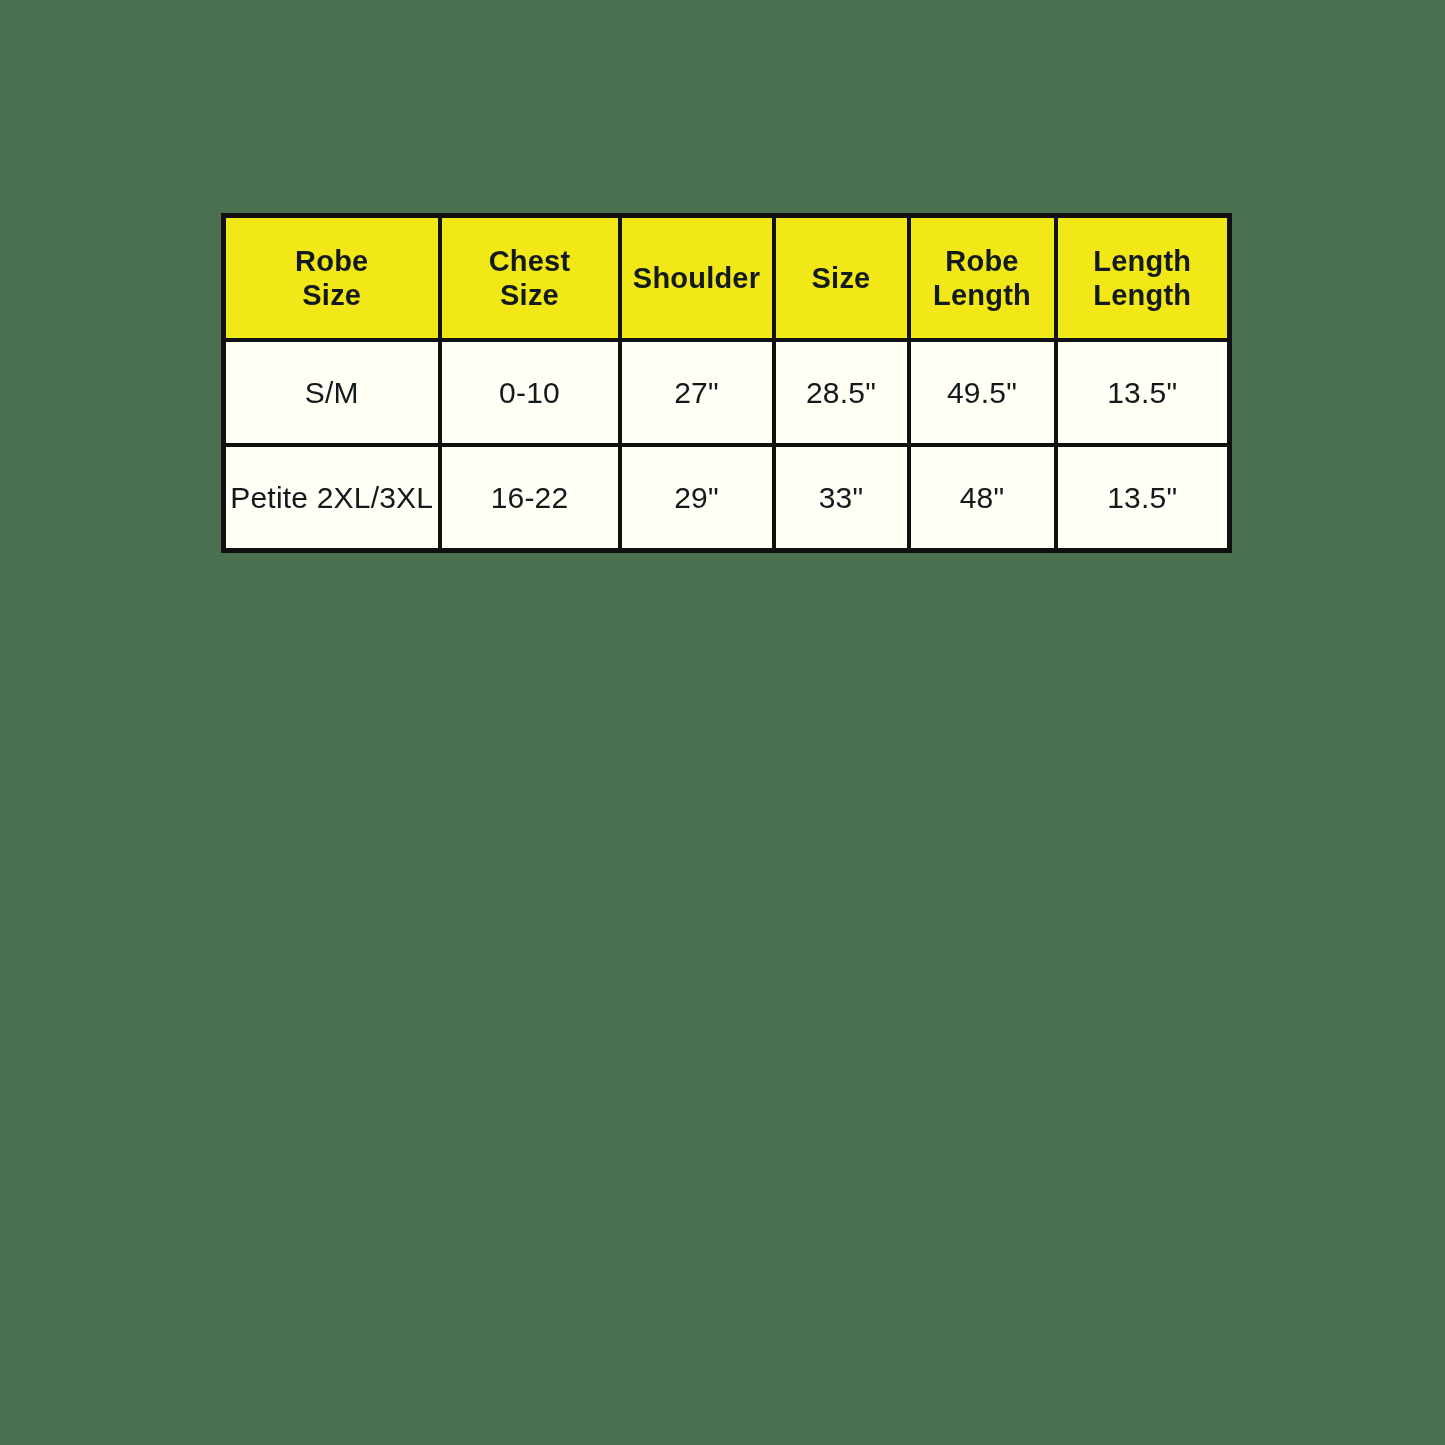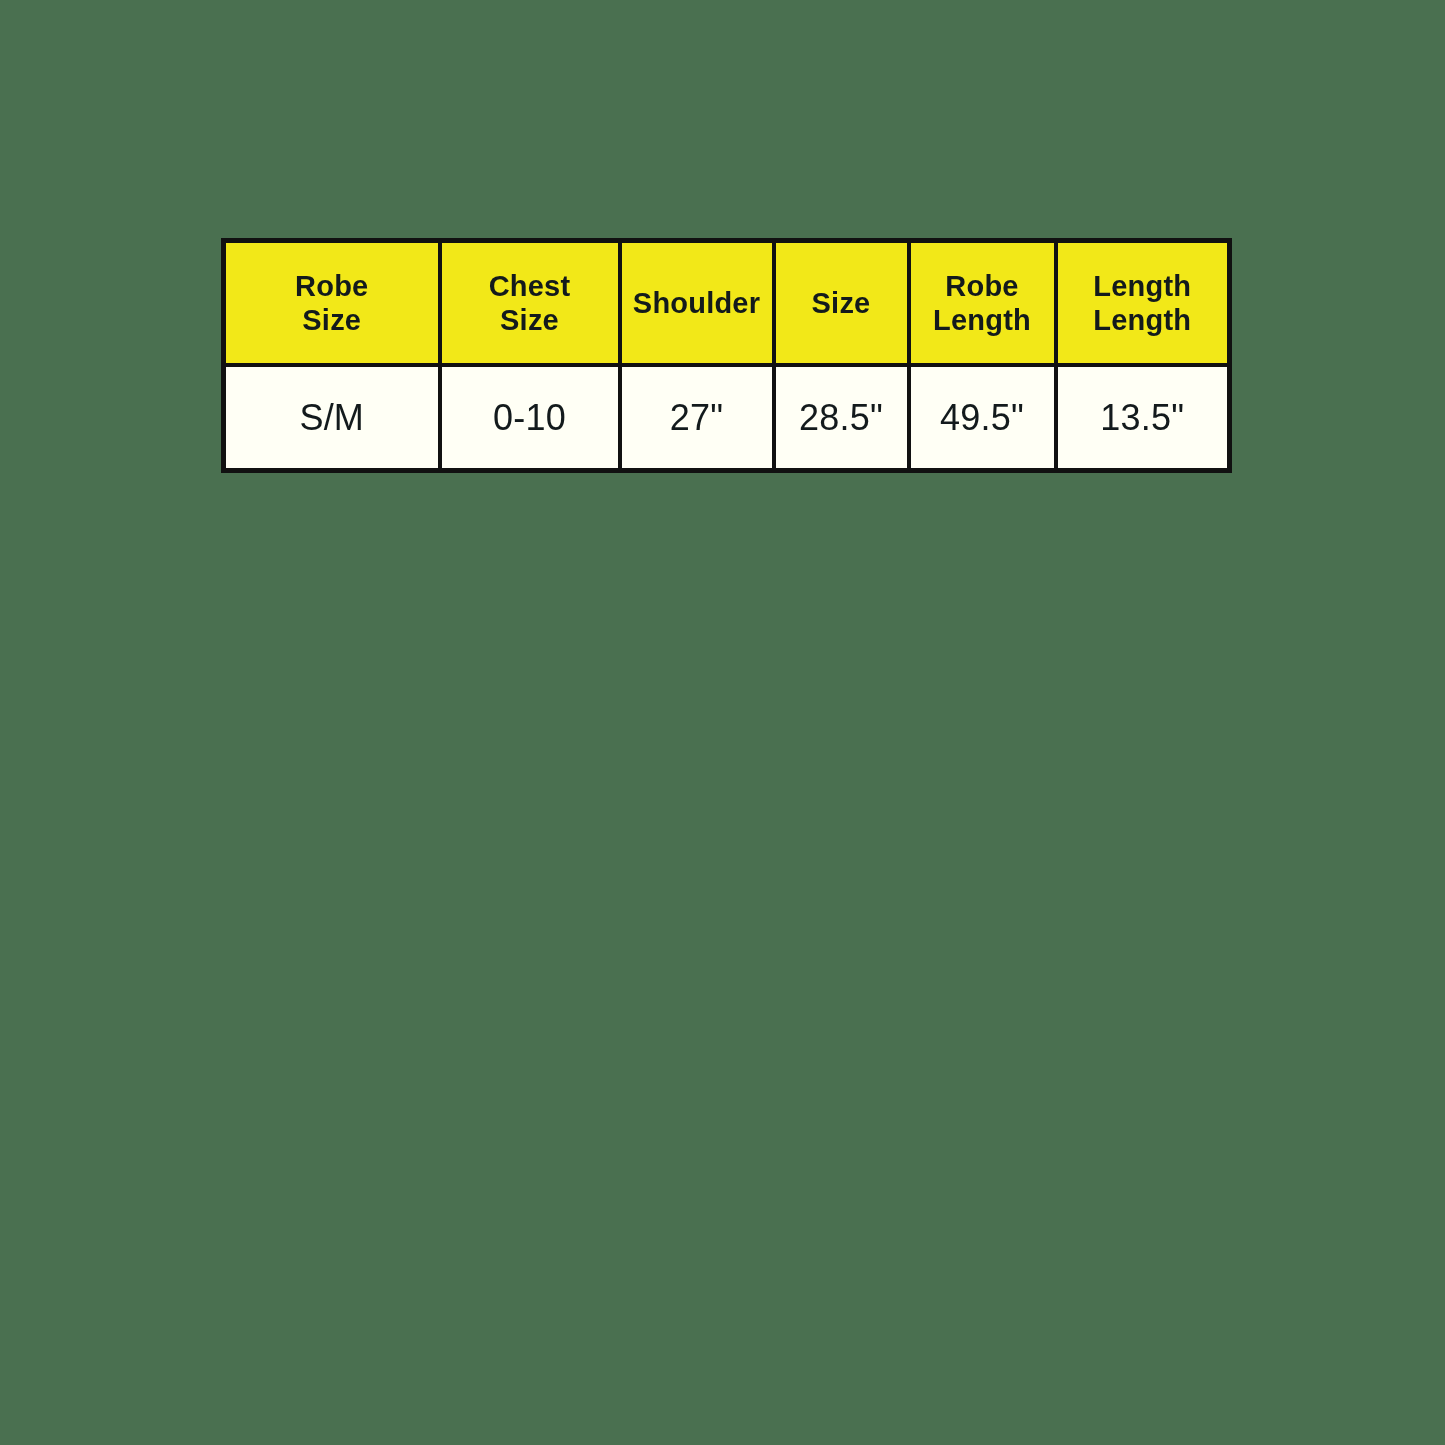--- a/index.html
+++ b/index.html
@@ -17,21 +17,21 @@
   #canvas {
     position: relative;
     width: 1445px;
     height: 1445px;
   }
 
   
   #size-chart {
     position: absolute;
     left: 221px;
-    top: 238px;
+    top: 213px;
     width: 1006px;
     border-collapse: collapse;
     table-layout: fixed;
     background: #fffff5;
     border: 5px solid #111111;
   }
 
   #size-chart col.c0 { width: 216px; }
   #size-chart col.c1 { width: 180px; }
   #size-chart col.c2 { width: 154px; }
@@ -54,21 +54,21 @@
     font-weight: 700;
     font-size: 29px;
     line-height: 1.18;
     letter-spacing: 0.2px;
   }
 
   #size-chart tbody td {
     background: #fffff5;
     height: 101px;
     font-weight: 400;
-    font-size: 36px;
+    font-size: 30px;
     line-height: 1.1;
     letter-spacing: 0.2px;
   }
 
   .hdr-line { display: block; }
 </style>
 </head>
 <body style="background: rgb(74, 112, 80);">
 
 <div id="canvas">
@@ -112,16 +112,24 @@
 
     <tbody>
       <tr>
         <td>S/M</td>
         <td>0-10</td>
         <td>27"</td>
         <td>28.5"</td>
         <td>49.5"</td>
         <td>13.5"</td>
       </tr>
+      <tr>
+        <td>Petite 2XL/3XL</td>
+        <td>16-22</td>
+        <td>29"</td>
+        <td>33"</td>
+        <td>48"</td>
+        <td>13.5"</td>
+      </tr>
     </tbody>
   </table>
 
 </div>
 
 </body></html>

